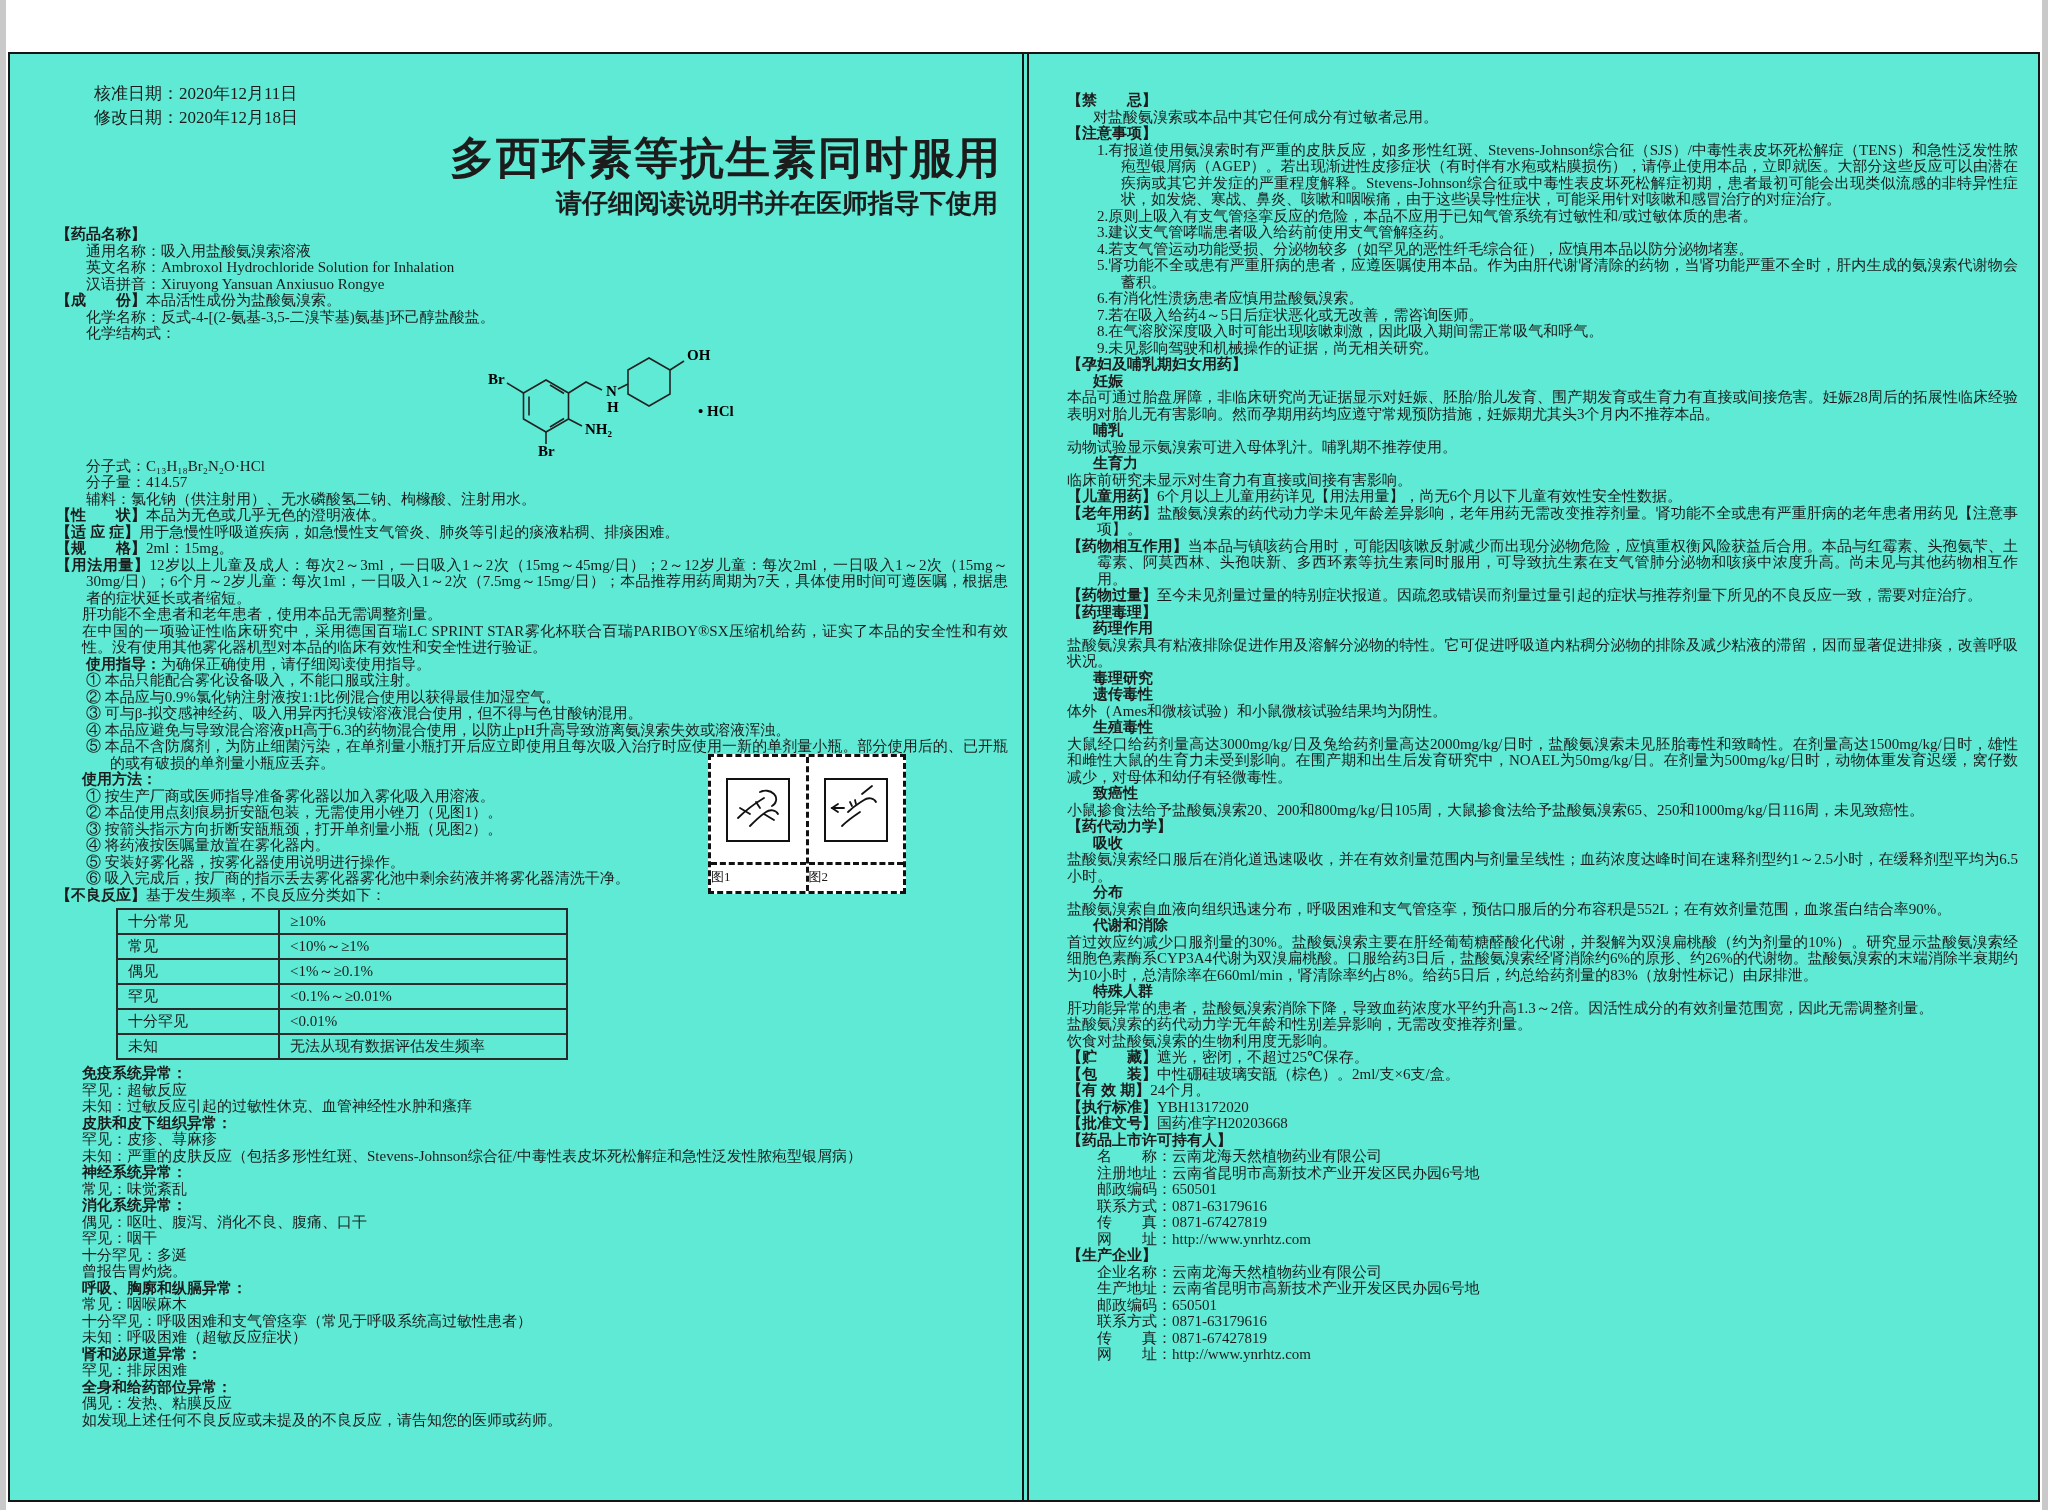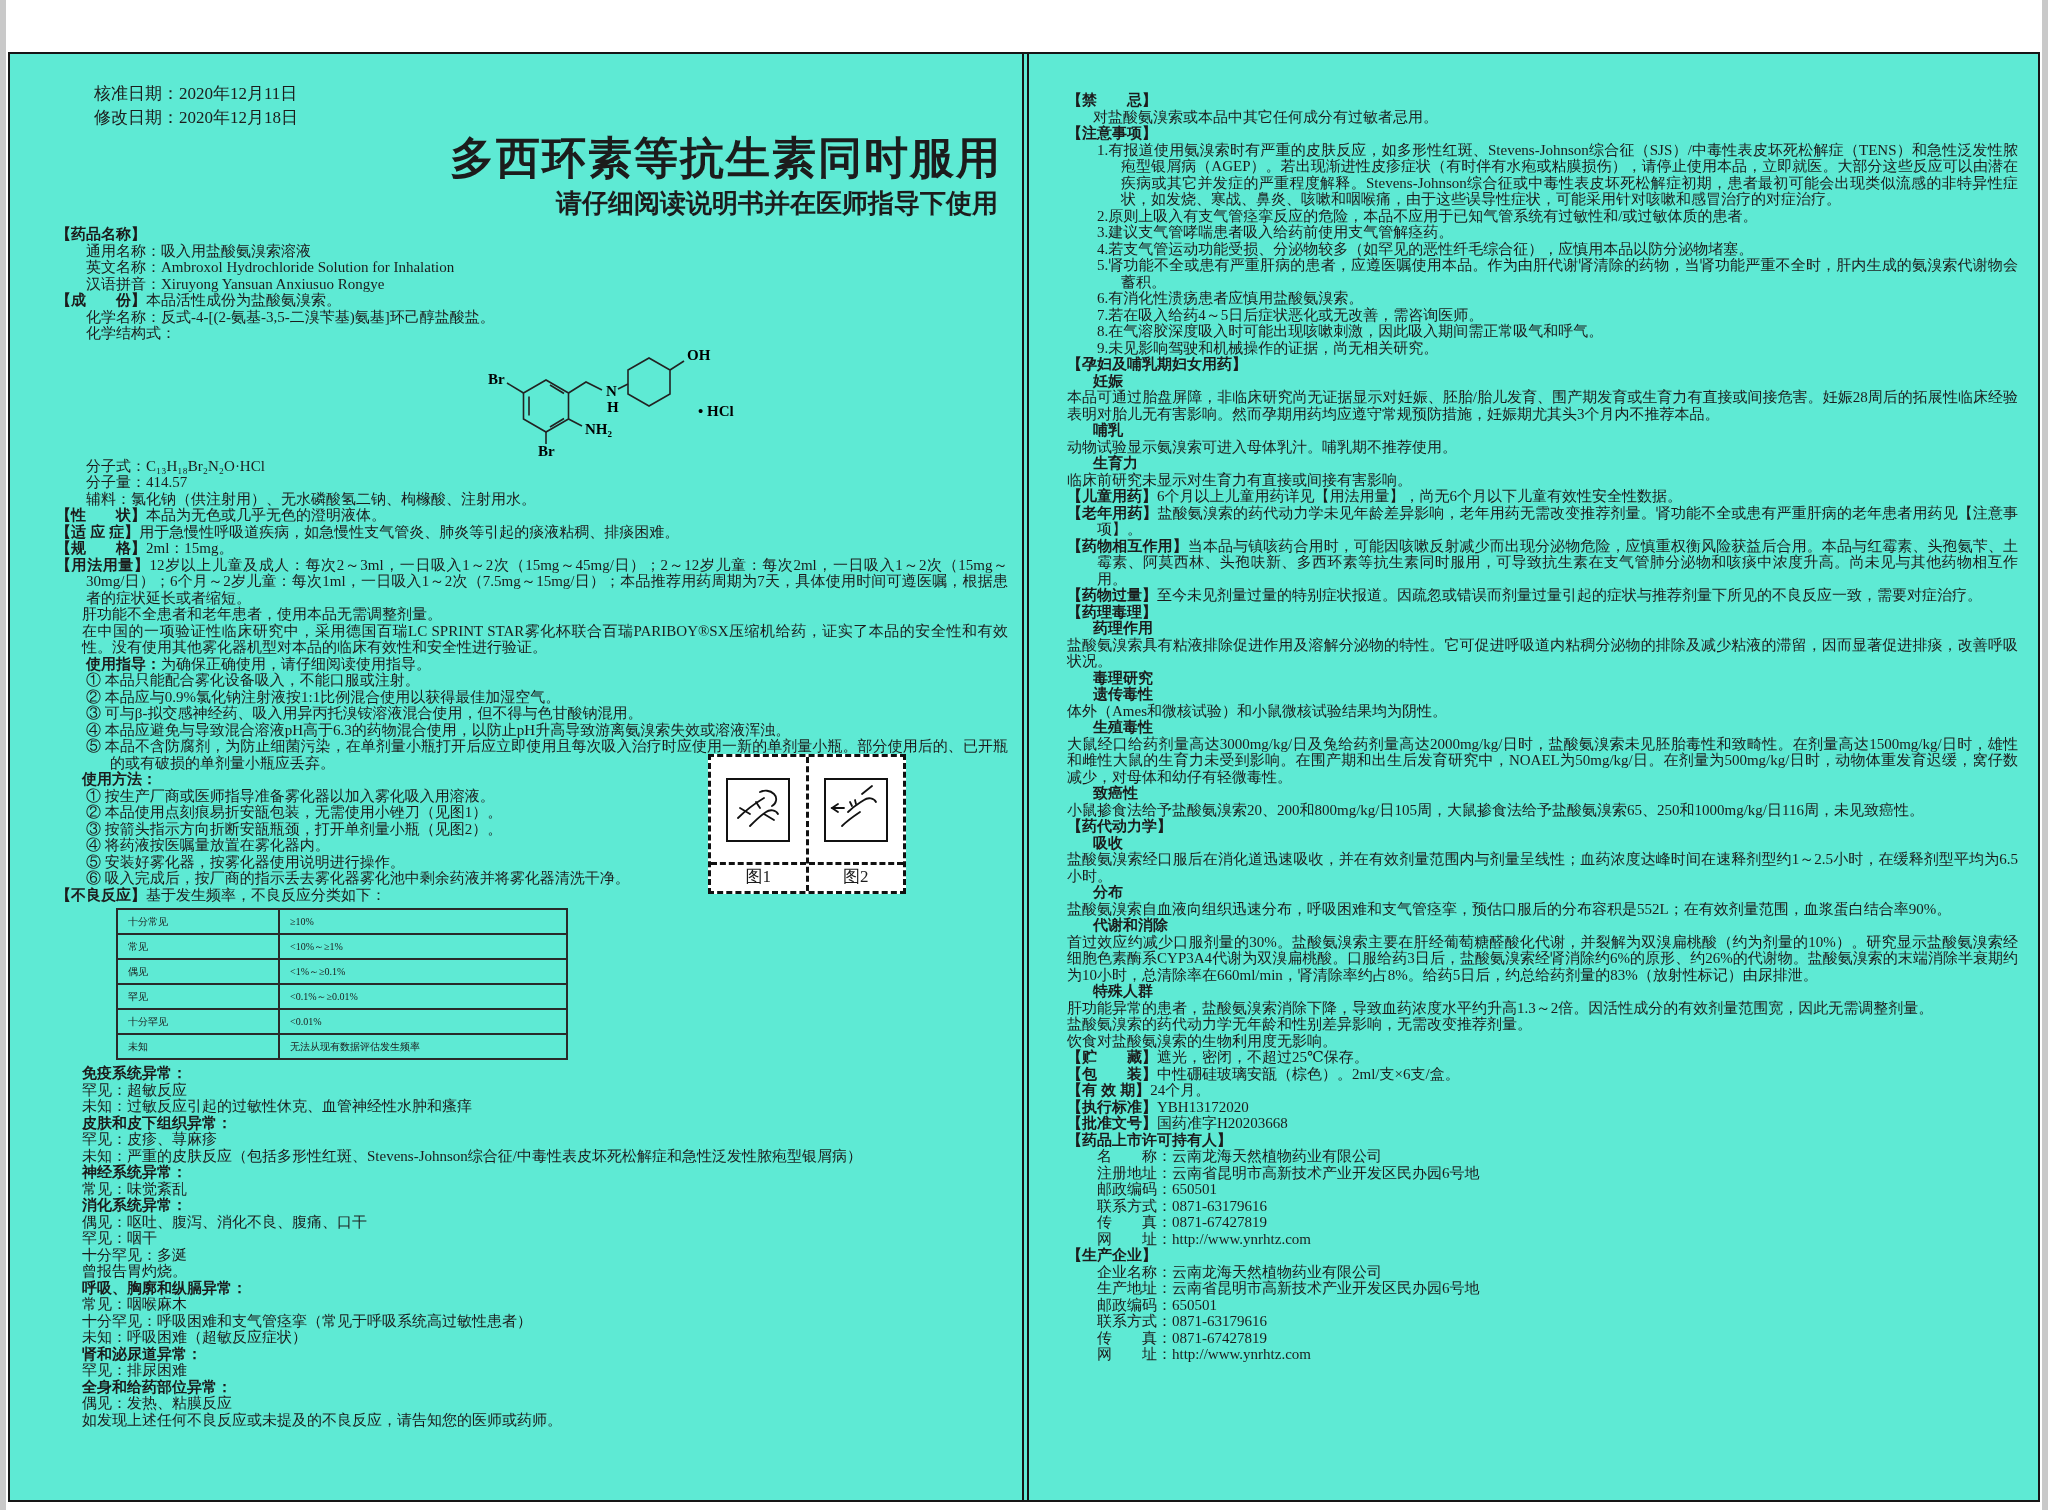--- a/index.html
+++ b/index.html
@@ -24,32 +24,32 @@
   .ln{margin-left:30px;}
   .pp{text-align:justify;}
   .pind{margin-left:26px;text-align:justify;}
   .item{margin-left:30px;padding-left:24px;text-indent:-24px;text-align:justify;}
   .bld{font-family:"Liberation Sans","DejaVu Sans",sans-serif;font-weight:700;margin-left:26px;}
   .bl{margin-left:30px;}
   .struct{display:block;margin:2px 0 2px 420px;}
   .struct text{font-size:15px;font-weight:700;font-family:"Liberation Serif","DejaVu Serif",serif;}
   .struct path,.struct line,.struct polyline{stroke:#222;stroke-width:1.6;fill:none;}
   table.adr{border-collapse:collapse;margin:5px 0 5px 60px;width:452px;}
-  table.adr td{border:2px solid #2a2a2a;padding:3px 10px;font-size:10px;line-height:17px;margin-top:40px;}
+  table.adr td{border:2px solid #2a2a2a;padding:3px 10px;font-size:15px;line-height:17px;margin-top:40px;}
   table.adr td:first-child{width:140px;}
   .figbox{position:absolute;left:698px;top:700px;width:198px;height:140px;
           border:3px dashed #111;display:flex;box-sizing:border-box;background:#fff;}
   .figcell{flex:1;display:flex;flex-direction:column;box-sizing:border-box;}
   .figcell.first{border-right:3px dashed #111;}
   .figimg{flex:1;display:flex;align-items:center;justify-content:center;
           border-bottom:3px dashed #111;}
   .frame{width:64px;height:64px;border:2px solid #111;box-sizing:border-box;
          display:flex;align-items:center;justify-content:center;}
   .frame path,.frame line{stroke:#111;stroke-width:1.8;fill:none;stroke-linecap:round;}
-  .figlabel{height:26px;text-align:center;font-size:17px;line-height:24px;}
+  .figlabel{height:26px;font-size:13px;line-height:24px;}
 </style>
 </head>
 <body>
 
 <div class="scan-edge left"></div>
 <div class="scan-edge right"></div>
 
 <div class="sheet">
   <div class="page-left" id="left-root">
       <div class="kv">核准日期：2020年12月11日</div>

